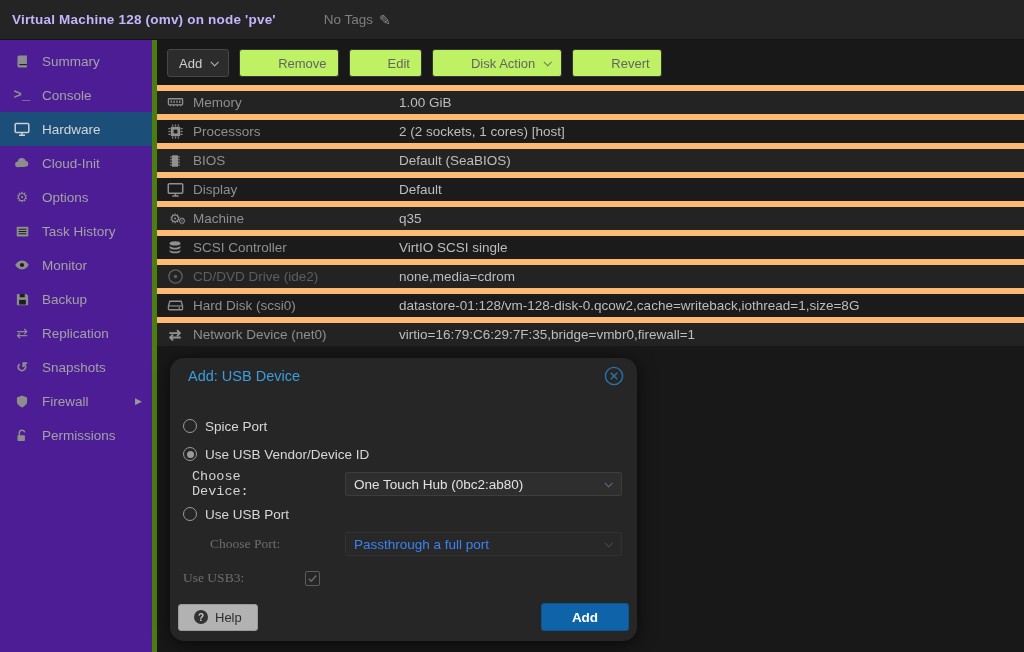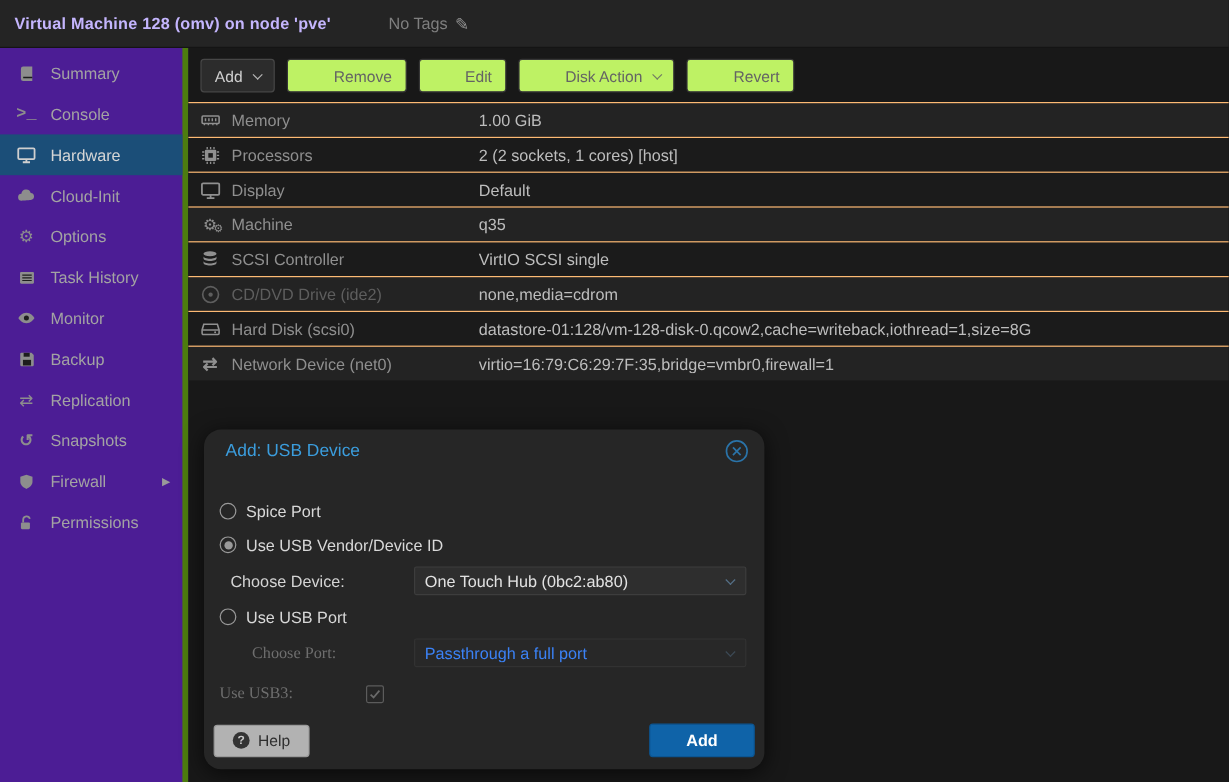--- a/index.html
+++ b/index.html
@@ -34,21 +34,21 @@
     background:#2c2c2c; border:1px solid #474747; border-radius:3px;
     color:#cfcfcf; font-size:13px; cursor:pointer; }
   .tbtn.disabled { background:#bef264; border-color:#363636; color:#646464;padding-left:38px; }
   .caret { display:inline-block; width:6px; height:6px; border-right:1.5px solid currentColor;
     border-bottom:1.5px solid currentColor; transform:rotate(45deg) translateY(-1px);
     margin-left:9px; opacity:.85; }
 
   
   .hw-table { width:100%; }
   .hw-row { height:29px; display:flex; align-items:center; font-size:13.5px;
-    border-top:1px solid #fdba74; cursor:pointer; }
+    border-top:6px solid #fdba74; cursor:pointer; }
   .hw-row.alt-a { background:#232323; }
   .hw-row.alt-b { background:#1b1b1b; }
   .hw-row .ricon { width:20px; margin:0 0 0 8px; color:#909090; display:flex;
     align-items:center; justify-content:center; font-size:15px; flex:none; }
   .hw-row .rlabel { color:#8f8f8f; margin-left:8px; width:206px; flex:none;
     white-space:nowrap; overflow:hidden; }
   .hw-row .rvalue { color:#bdbdbd; white-space:nowrap; overflow:hidden; }
   .hw-row.dim .rlabel, .hw-row.dim .ricon { color:#5e5e5e; }
   .ricon svg { display:block; }
 
@@ -66,21 +66,21 @@
     cursor:pointer; }
   .radio { width:14px; height:14px; border:1.5px solid #9a9a9a; border-radius:50%;
     margin-right:8px; position:relative; flex:none; background:transparent; }
   .radio.checked::after { content:""; position:absolute; left:2.5px; top:2.5px;
     width:7px; height:7px; border-radius:50%; background:#9a9a9a; }
   .radio-row label { color:#d8d8d8; font-size:13.5px; cursor:pointer; }
 
   .field-row { display:flex; align-items:center; height:24px; margin-bottom:8px; }
   .flabel { color:#d4d4d4; font-size:13.5px; flex:none; }
   .flabel.dim { color:#6e6e6e;font-family:Liberation Serif, serif; }
-  .fl-device { margin-left:9px; width:113px; }
+  .fl-device { margin-left:9px; width:113px;font-family:Liberation Mono, monospace; }
   .fl-port   { margin-left:27px; width:95px; }
   .fl-usb3   { width:122px; }
   .combo { width:317px; height:24px; background:#2e2e2e; border:1px solid #3d3d3d;
     border-radius:2px; display:flex; align-items:center; padding:0 8px;
     color:#e2e2e2; font-size:13.5px; cursor:pointer;margin-left:40px; }
   .combo .cval { flex:1; white-space:nowrap; overflow:hidden; }
   .combo .caret { color:#5d7d99; margin-right:2px; }
   .combo.disabled { background:#282828; border-color:#323232; color:#3b82f6; cursor:default; }
   .combo.disabled .caret { color:#40505e; }
   .checkbox { width:15px; height:15px; border:1px solid #5c5c5c; border-radius:2px;
@@ -258,20 +258,30 @@
             <svg width="17" height="17" viewBox="0 0 18 18">
                 <rect x="4" y="4" width="10" height="10" rx="1" fill="currentColor"></rect>
                 <rect x="7" y="7" width="4" height="4" fill="#1b1b1b"></rect>
                 <path d="M6 1.5v2M9 1.5v2M12 1.5v2M6 14.5v2M9 14.5v2M12 14.5v2M1.5 6h2M1.5 9h2M1.5 12h2M14.5 6h2M14.5 9h2M14.5 12h2" stroke="currentColor" stroke-width="1.2"></path>
               </svg>
           </span>
           <span class="rlabel">Processors</span>
           <span class="rvalue">2 (2 sockets, 1 cores) [host]</span>
         </div>
 
+        <div class="hw-row alt-a">
+          <span class="ricon">
+            <svg width="16" height="16" viewBox="0 0 18 18">
+                <rect x="5.5" y="2.5" width="7" height="13" rx="1" fill="currentColor"></rect>
+                <path d="M3.5 4.5h2M3.5 7.5h2M3.5 10.5h2M3.5 13.5h2M12.5 4.5h2M12.5 7.5h2M12.5 10.5h2M12.5 13.5h2" stroke="currentColor" stroke-width="1.2"></path>
+              </svg>
+          </span>
+          <span class="rlabel">BIOS</span>
+          <span class="rvalue">Default (SeaBIOS)</span>
+        </div>
 
         <div class="hw-row alt-b">
           <span class="ricon">
             <svg width="17" height="17" viewBox="0 0 16 16">
                 <rect x="1.2" y="2.6" width="13.6" height="9" rx="1" fill="none" stroke="currentColor" stroke-width="1.4"></rect>
                 <path d="M8 11.6v2M5 14.2h6" stroke="currentColor" stroke-width="1.4"></path>
               </svg>
           </span>
           <span class="rlabel">Display</span>
           <span class="rvalue">Default</span>

